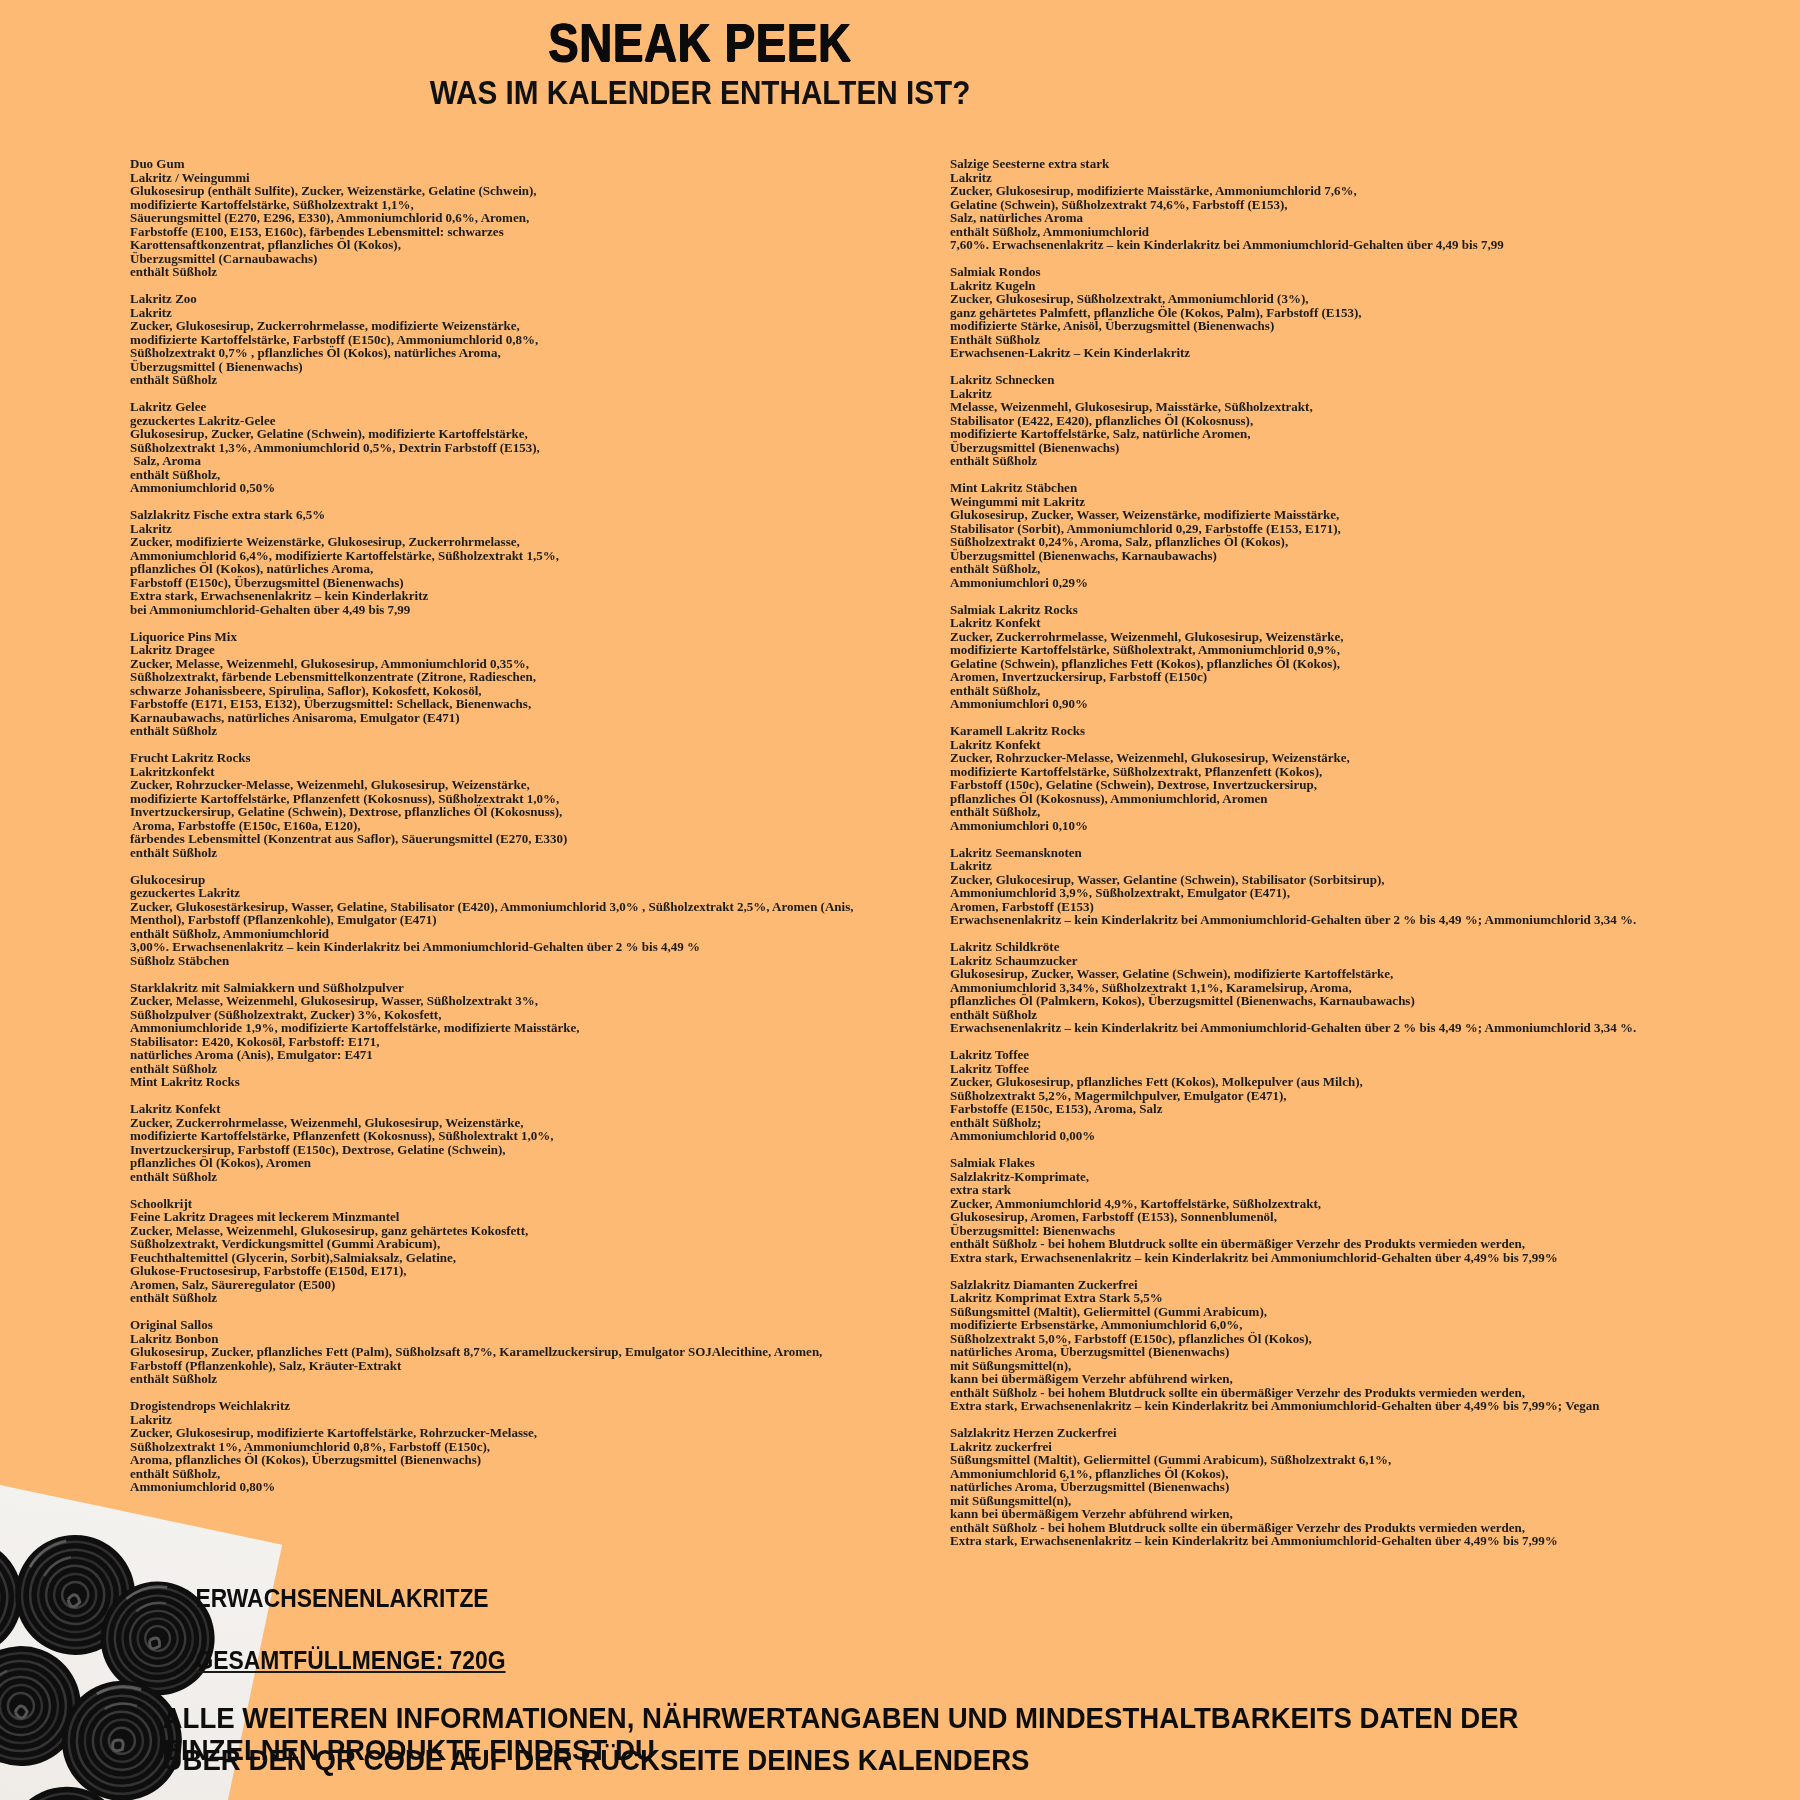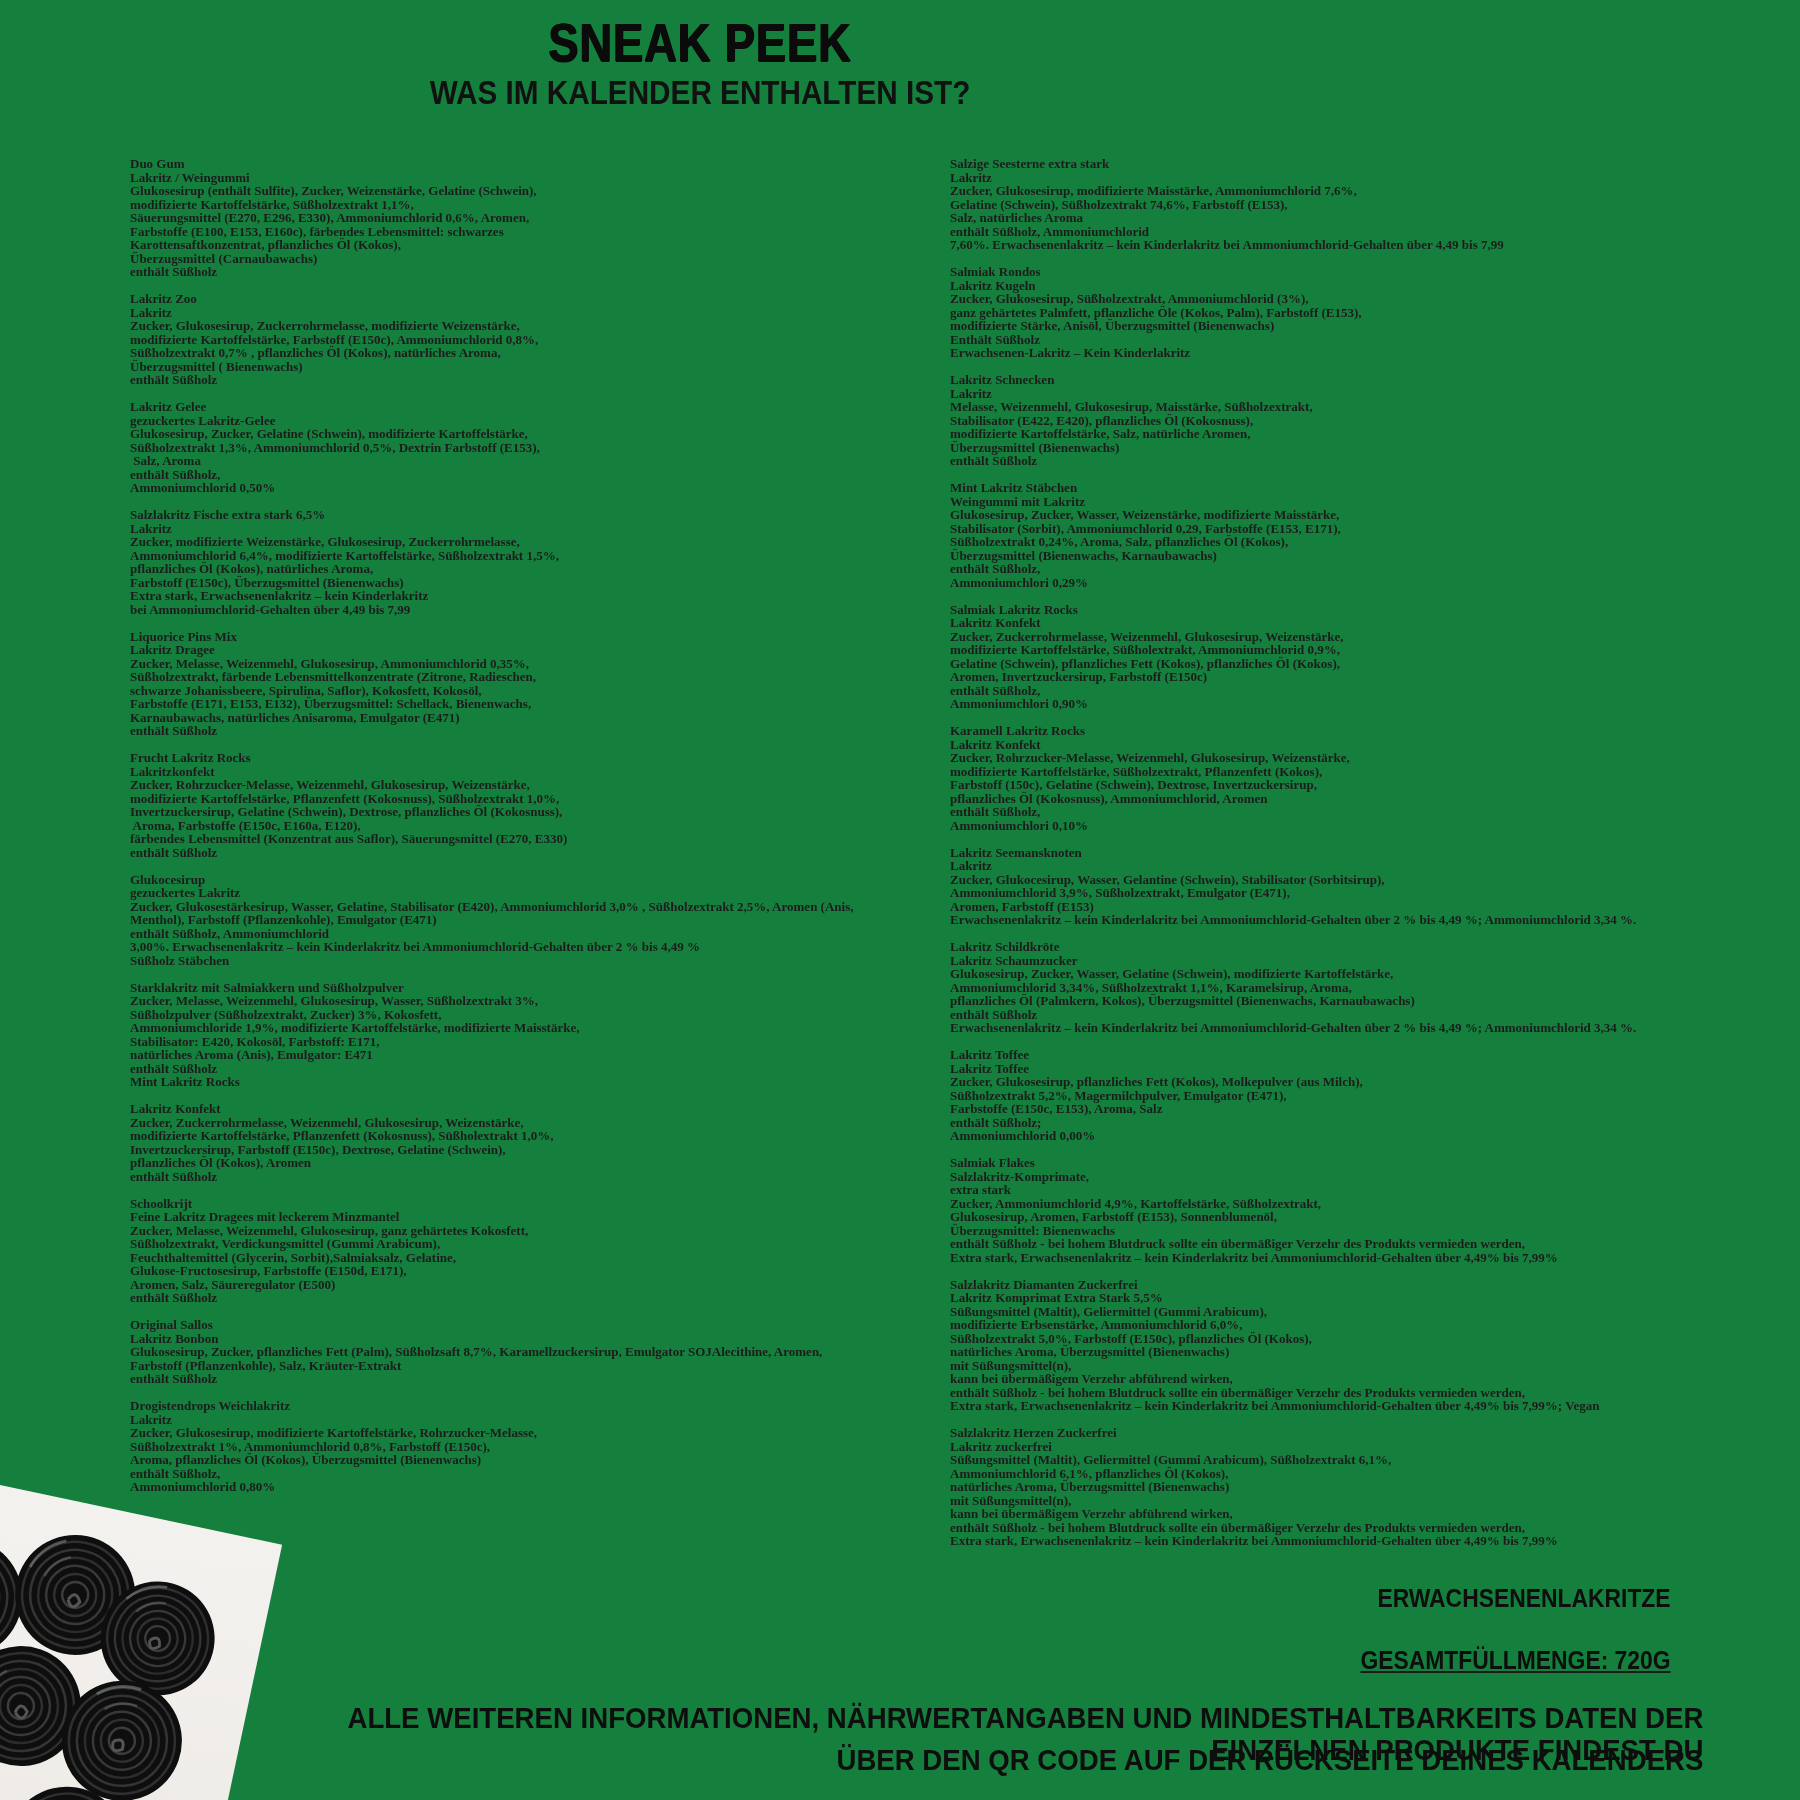--- a/index.html
+++ b/index.html
@@ -1,38 +1,38 @@
 <!DOCTYPE html>
 <html><head>
 <meta charset="utf-8">
 <style>
   html,body{margin:0;padding:0;}
   body{width:1800px;height:1800px;position:relative;overflow:hidden;
        background:#ffffff;color:#1a1a1a;
        font-family:"Liberation Sans",sans-serif;}
-  .page{position:absolute;inset:0;width:1800px;height:1800px;overflow:hidden;background:#15803d;}
+  .page{position:absolute;inset:0;width:1800px;height:1800px;overflow:hidden;background:#fdba74;}
 
   
   .header{position:absolute;left:0;top:0;width:1400px;text-align:center;z-index:5;}
   .main-title{margin-top:14px;font-size:54px;line-height:56px;font-weight:bold;
               letter-spacing:1px;color:#0b0b0b;
               transform:scaleX(0.84);transform-origin:center;
               text-shadow:0.8px 0 #0b0b0b,-0.8px 0 #0b0b0b,0 0.5px #0b0b0b;}
   .sub-title{margin-top:6px;font-size:33px;line-height:34px;font-weight:bold;color:#111;
              transform:scaleX(0.9);transform-origin:center;letter-spacing:0px;}
 
   
   .col{position:absolute;top:157px;z-index:4;}
   .col-left{left:130px;}
   .col-right{left:950px;}
   .block{margin:0 0 13.5px 0;font-family:Liberation Serif, serif;}
   .line{font-size:13px;line-height:13.5px;font-weight:bold;white-space:pre;color:#1c1c1c;}
 
   
-  .footer{position:absolute;left:105px;width:1640px;text-align:right;z-index:6;padding-left:24px;}
+  .footer{position:absolute;left:97px;width:1640px;text-align:left;z-index:6;}
   .f-small{font-size:26px;line-height:28px;font-weight:bold;color:#0e0e0e;
            transform:scaleX(0.88);transform-origin:center;}
   .f-big{font-size:30px;line-height:32px;font-weight:bold;color:#0e0e0e;
          transform:scaleX(0.92);transform-origin:center;}
   .pos-erw{top:1584px;}
   .pos-ges{top:1646px;text-decoration:underline;}
   .pos-alle{top:1702px;}
   .pos-qr{top:1744px;}
 
   

